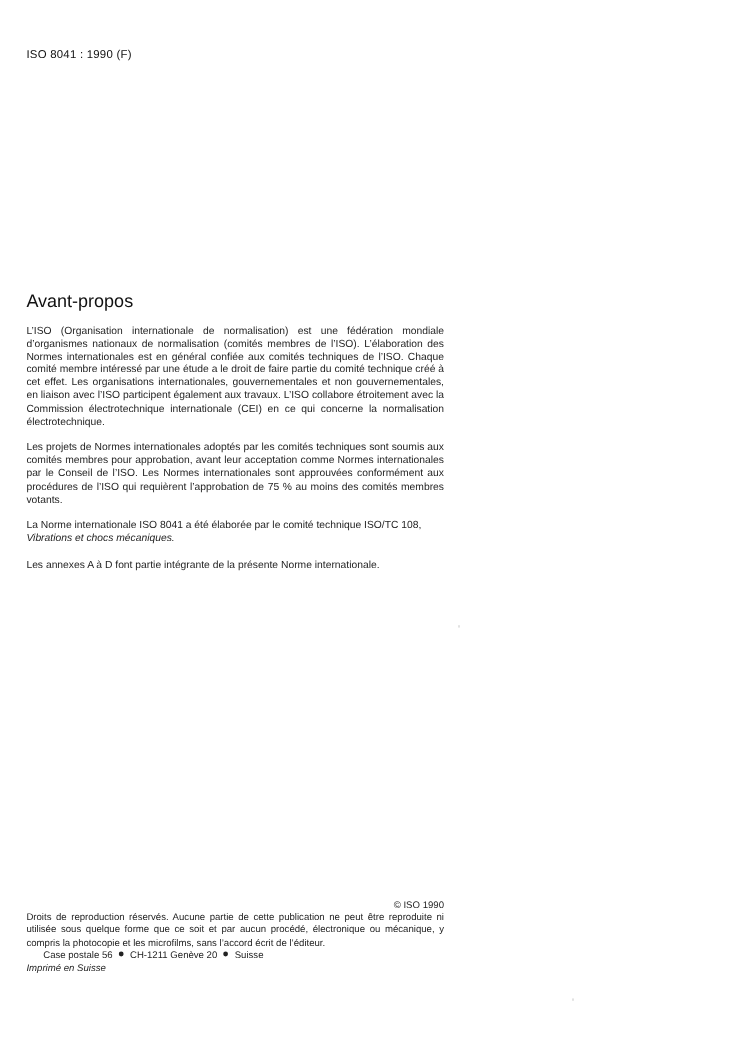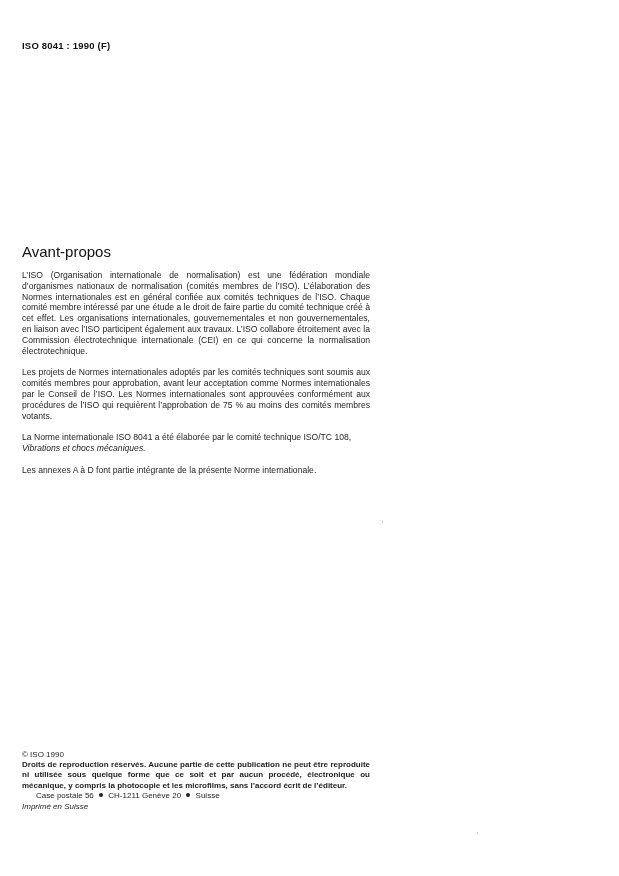--- a/index.html
+++ b/index.html
@@ -13,21 +13,21 @@
       position: relative;
       overflow: hidden;
       font-family: "Liberation Sans", sans-serif;
       color: #1a1a1a;
     }
     .page-header {
       position: absolute;
       left: 22px;
       top: 40px;
       font-size: 9.5px;
-      font-weight: bold;
+      font-weight: normal;
       letter-spacing: 0.2px;
       color: #111;
     }
     .section {
       position: absolute;
       left: 22px;
       top: 243px;
       width: 348px;
     }
     .section-title {
@@ -47,25 +47,24 @@
     .para i { font-style: italic; }
     .footer {
       position: absolute;
       left: 22px;
       top: 750px;
       width: 348px;
       font-size: 8px;
       line-height: 10.2px;
       color: #1e1e1e;
     }
-    .footer .copyright { margin: 0; }
+    .footer .copyright { margin: 0; text-align: right; }
     .footer .rights {
       margin: 0;
       text-align: justify;
-      font-weight: bold;
     }
     .footer .addr {
       margin: 0 0 0 14px;
     }
     .footer .printed { margin: 1px 0 0 0; font-style: italic; }
     .page-number {
       position: absolute;
       left: 22px;
       top: 888px;
       font-size: 10px;

